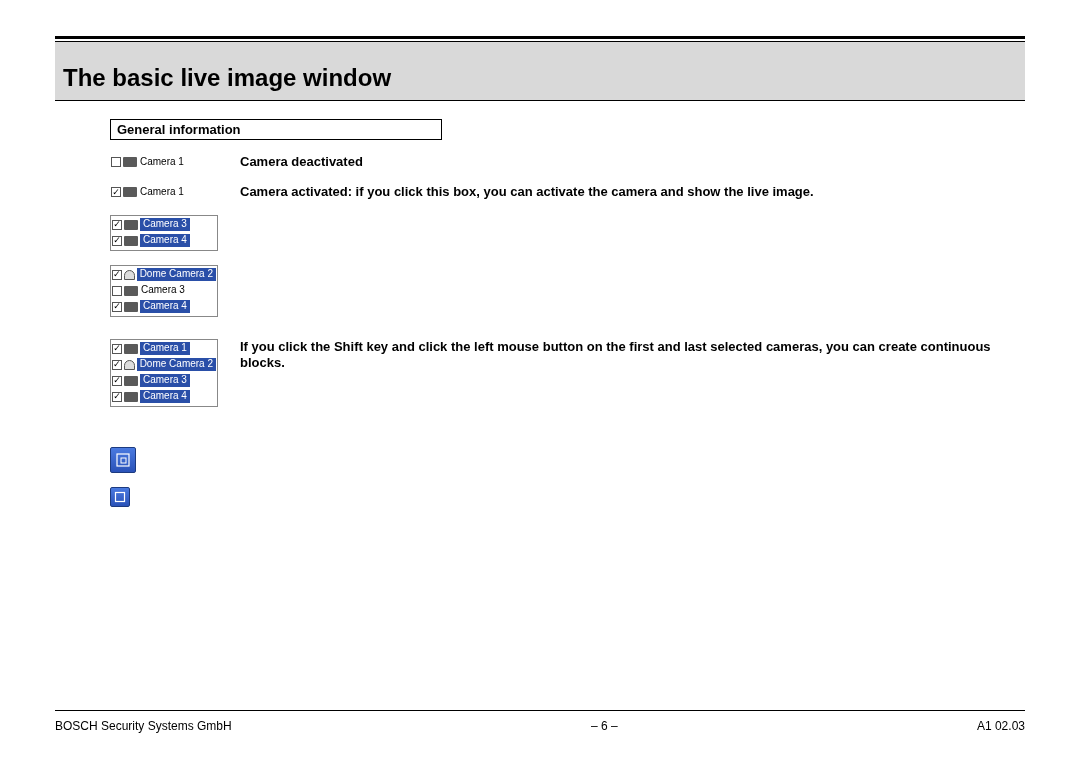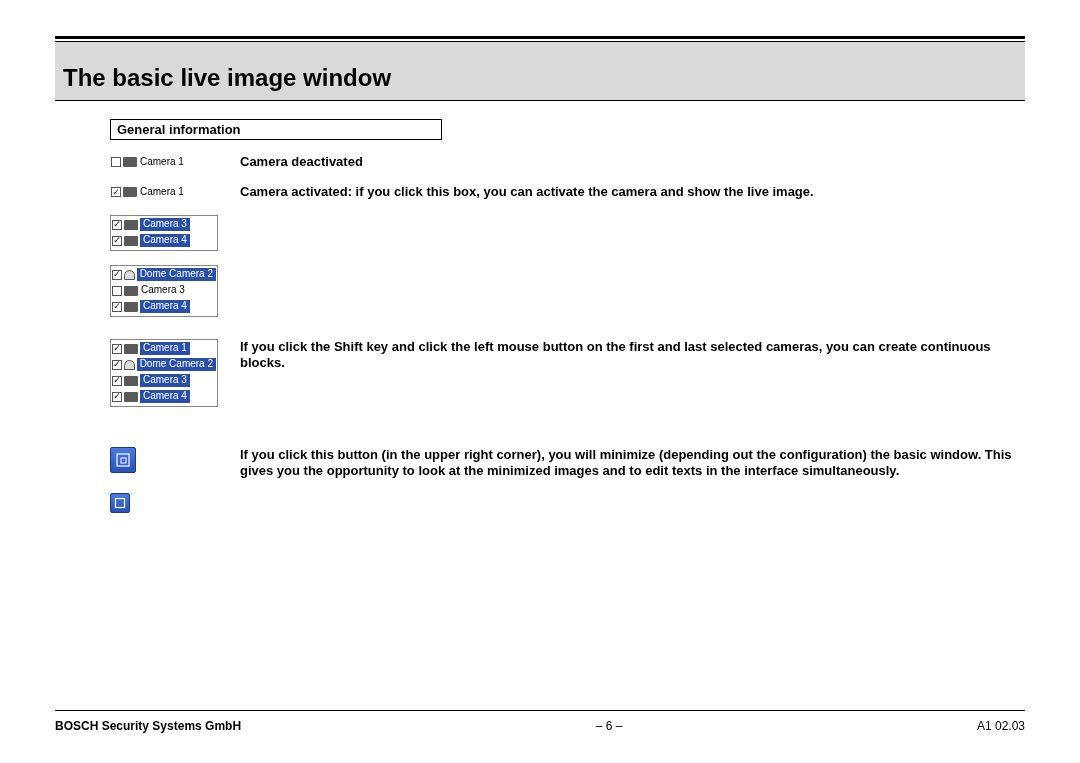--- a/index.html
+++ b/index.html
@@ -136,21 +136,21 @@
   .footer {
     position: absolute;
     left: 55px; right: 55px;
     bottom: 30px;
   }
   .foot-rule { border-top: 1px solid #000; margin-bottom:8px;}
   .foot-row {
     display: flex; justify-content: space-between;
     font-size: 12px;
   }
-  .foot-row .l { font-weight: bold; }
+  .foot-row .l { font-weight: normal; }
 </style>
 </head>
 <body>
 
 <div class="page">
   <div class="top-rule"></div>
   <div class="title-bar">The basic live image window</div>
 
   <div class="content">
     <div class="section-header">General information</div>
@@ -246,21 +246,20 @@
 
     <div class="row" style="margin-top:40px;">
       <div class="icon-col">
         <span class="minimize-btn">
           <svg width="16" height="16">
               <rect x="2" y="2" width="12" height="12" fill="none" stroke="#fff" stroke-width="1.2"></rect>
               <rect x="6" y="6" width="5" height="5" fill="none" stroke="#fff" stroke-width="1"></rect>
             </svg>
         </span>
       </div>
-      <div class="text-col">If you click this button (in the upper right corner), you will minimize (depending out the configuration)  the basic window. This gives you the opportunity to look at the minimized images and to edit texts in the interface simultaneously.</div>
     </div>
 
     <div class="row">
       <div class="icon-col">
         <span class="restore-btn">
           <svg width="12" height="12">
               <rect x="1.5" y="1.5" width="9" height="9" fill="none" stroke="#fff" stroke-width="1.2"></rect>
             </svg>
         </span>
       </div>

